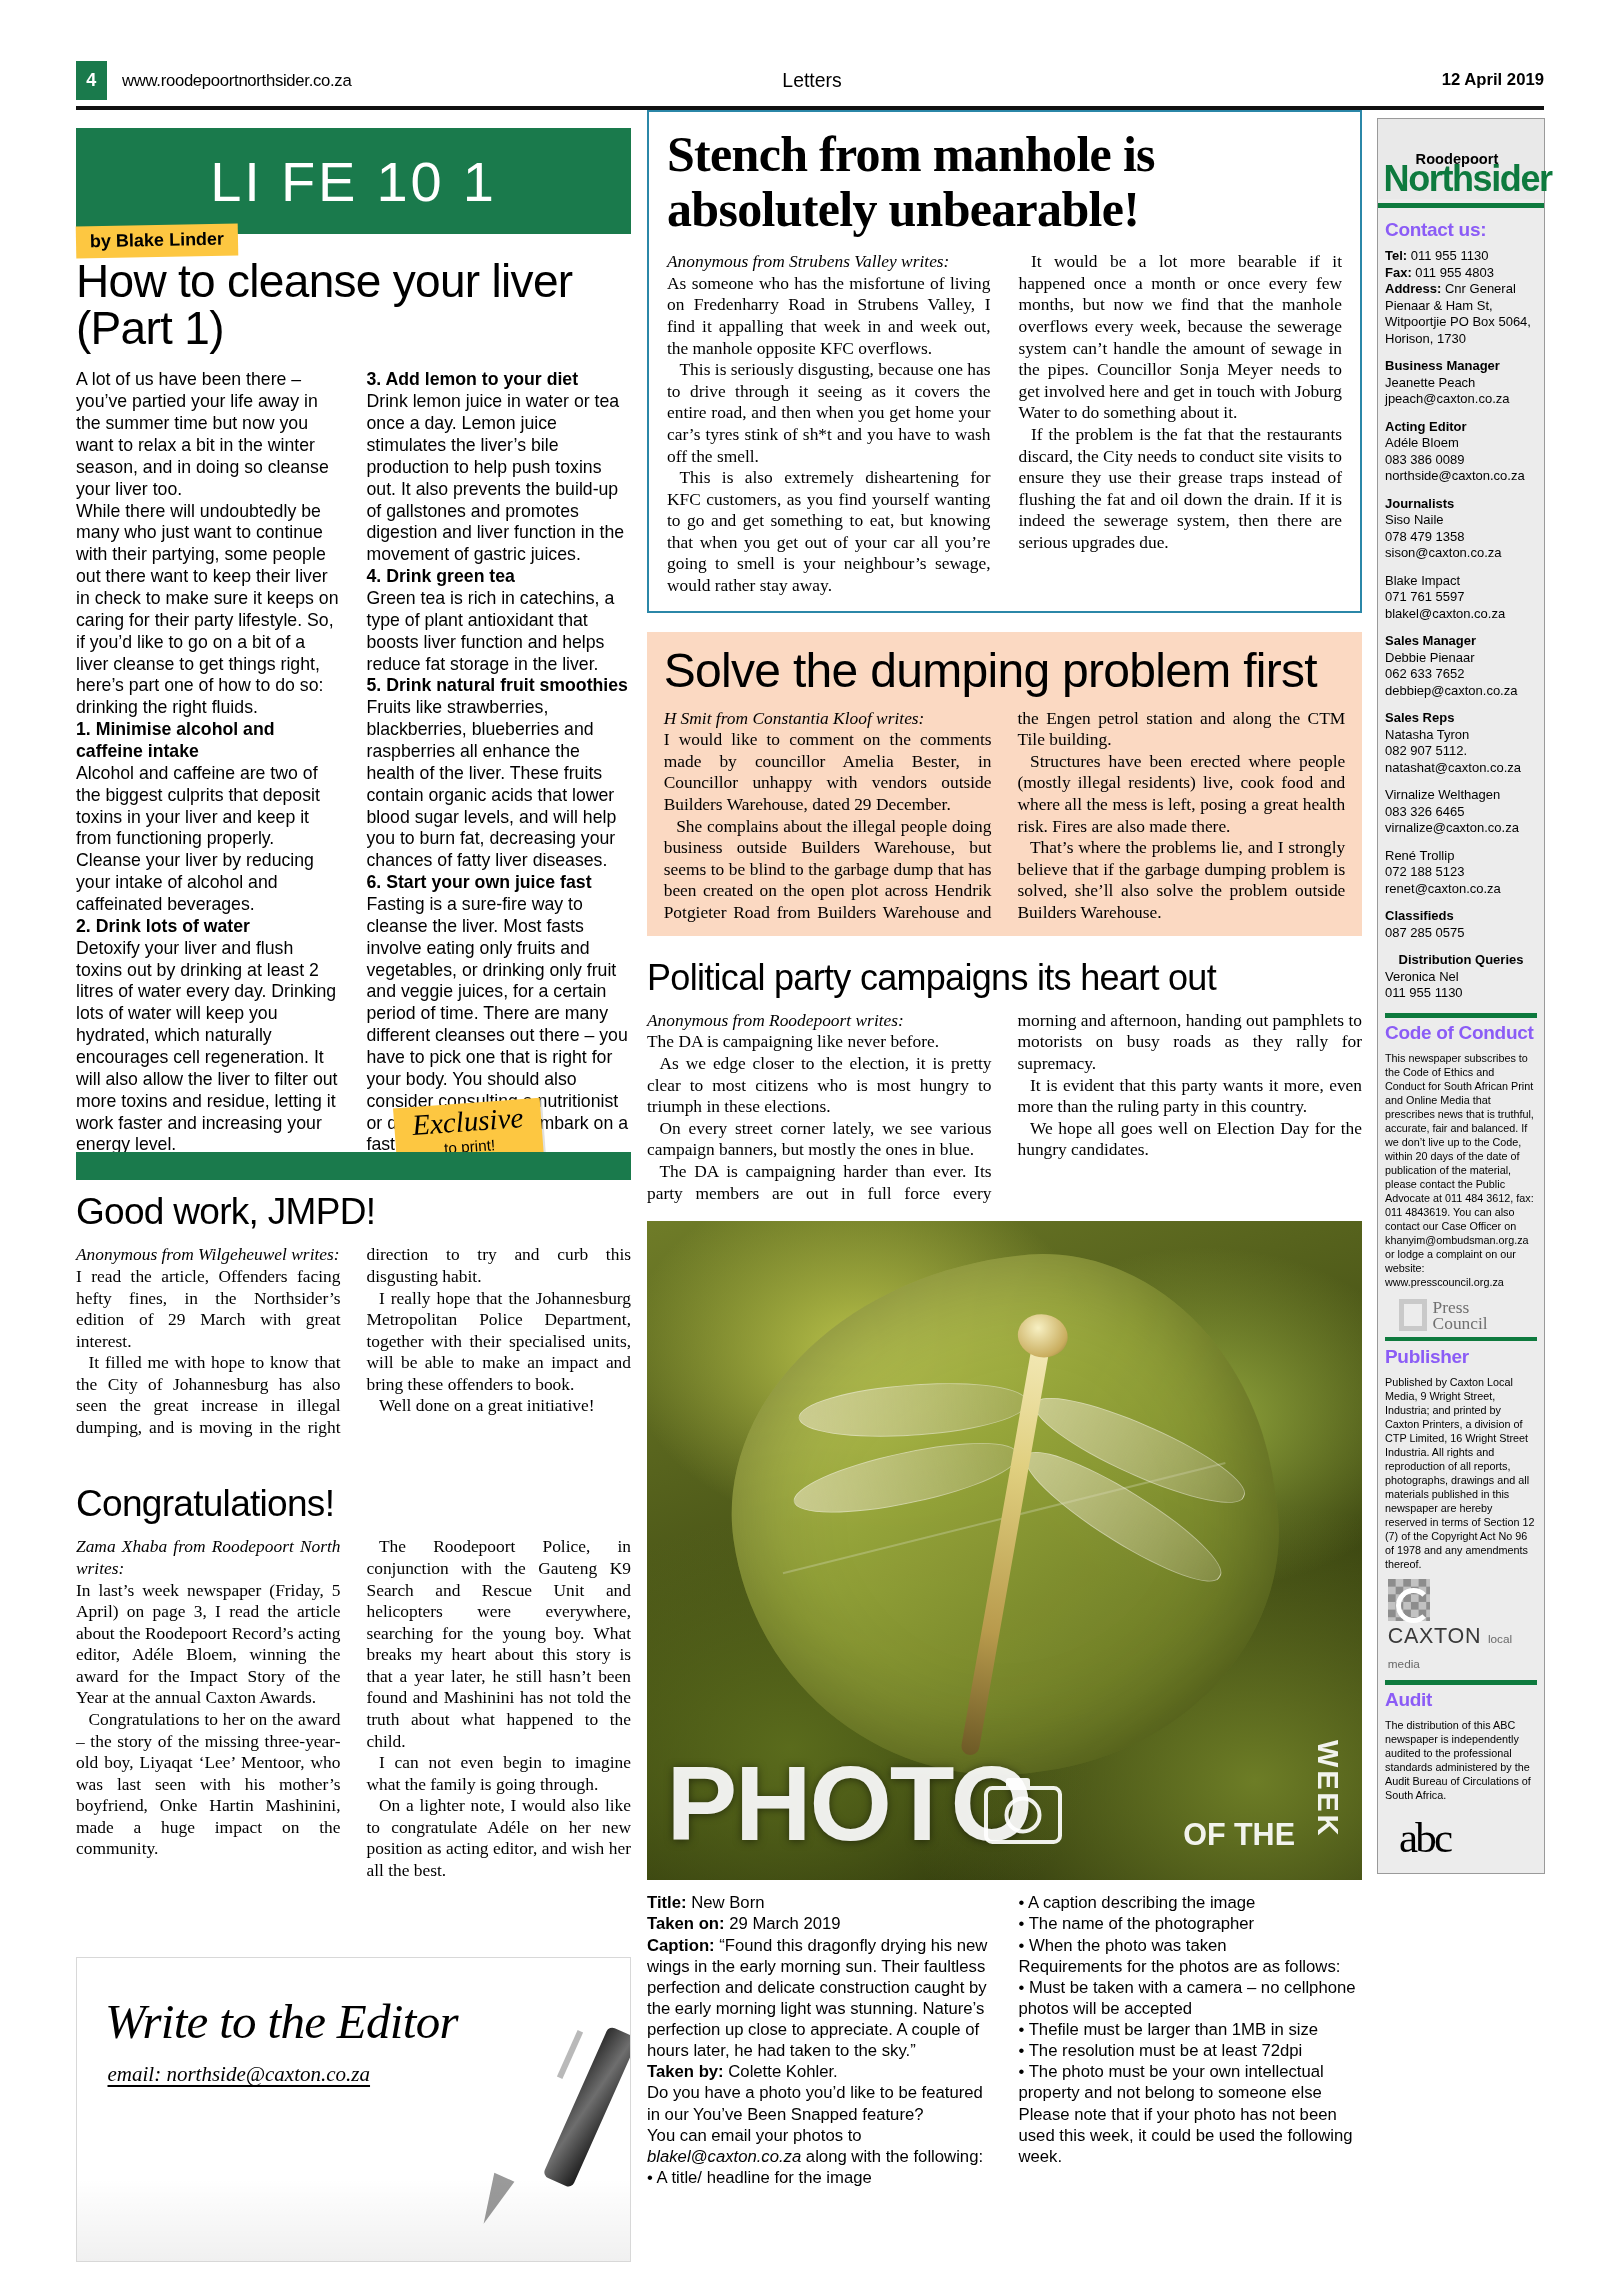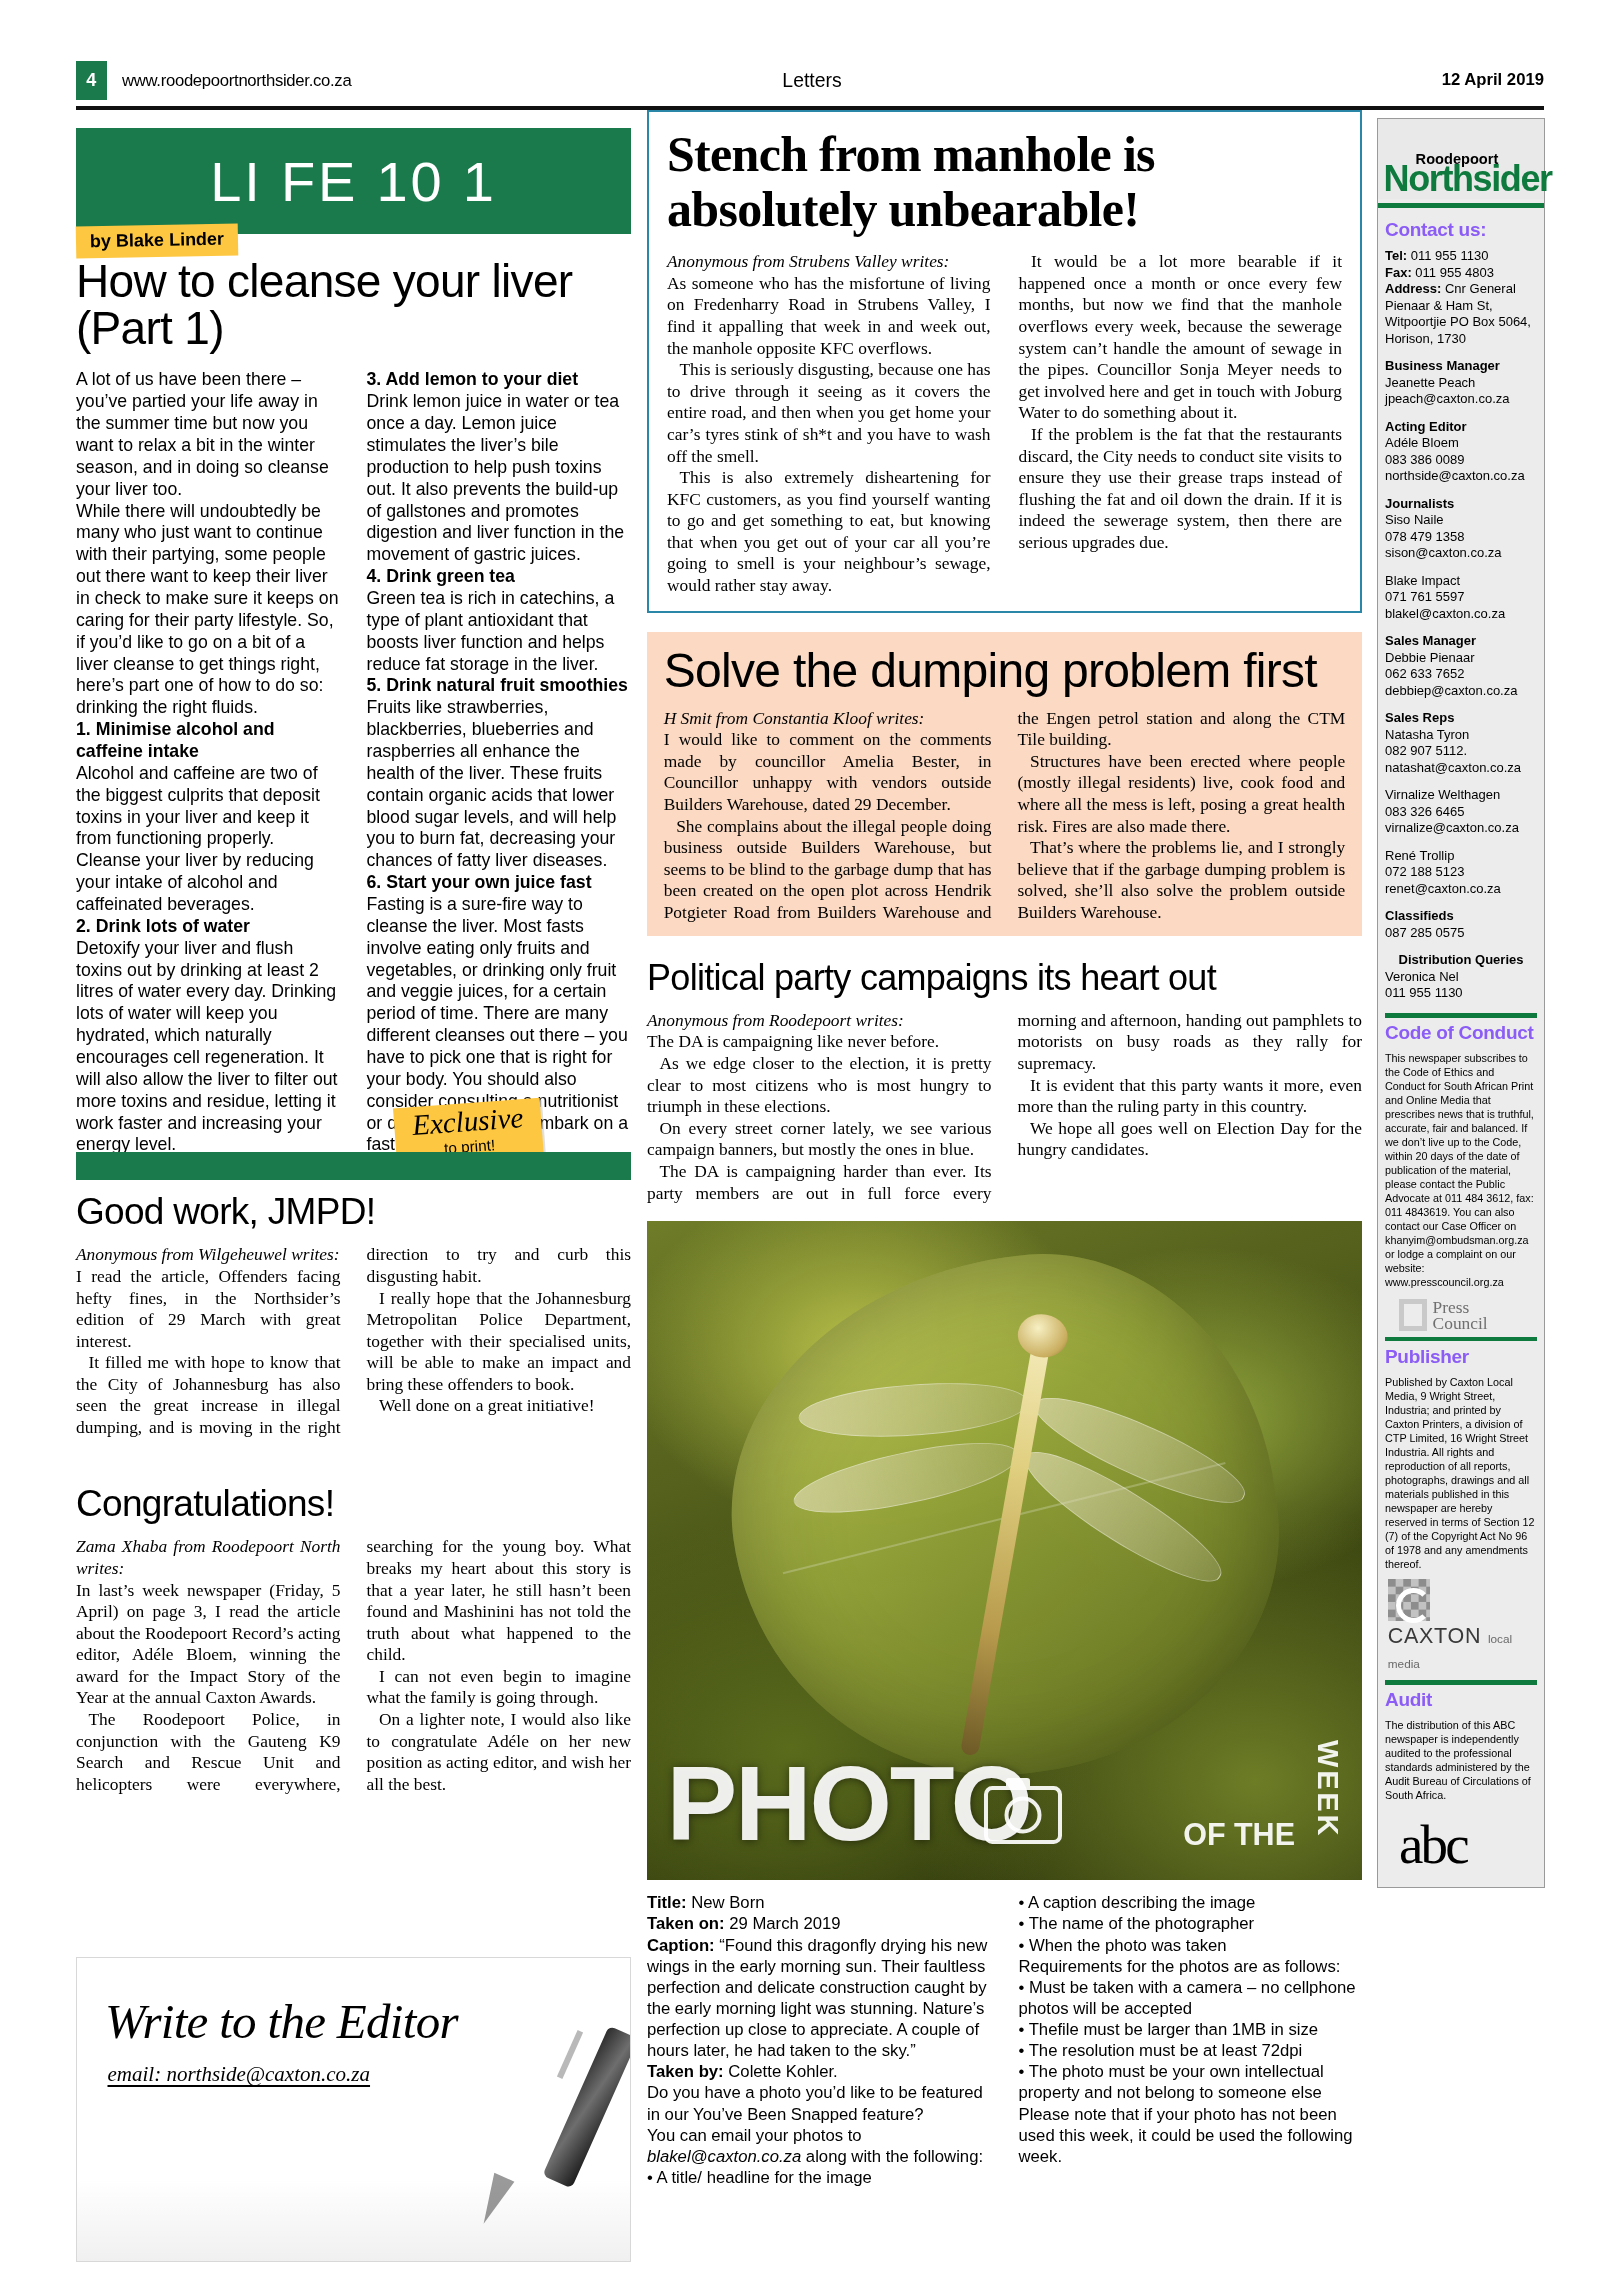--- a/index.html
+++ b/index.html
@@ -219,21 +219,21 @@
   .caxton-logo { margin:8.3px 0 5.6px 2.8px; }
   .cx-mark { width:42px; height:42px; background:
       repeating-conic-gradient(#c2c2c2 0 25%, #8d8d8d 0 50%) 0 0/15.3px 15.3px;
       position:relative; }
   .cx-mark::after{
     content:""; position:absolute; left:8.3px; top:8.3px; width:25px; height:25px;
     border:5.6px solid #fff; border-right-color:transparent; border-radius:50%;
   }
   .cx-word { font-size:21.5px; letter-spacing:0.7px; color:#3a3a3a; margin-top:2.8px; }
   .cx-word small { font-size:11.8px; letter-spacing:0; color:#6a6a6a; }
-  .abc-logo { font-family:"Liberation Serif", serif; font-size:55px; margin:11px 0 4.2px 14px; letter-spacing:-2.8px; }
+  .abc-logo { font-family:"Liberation Serif", serif; font-size:43px; margin:11px 0 4.2px 14px; letter-spacing:-2.8px; }
 </style>
 </head>
 <body>
 
 <div class="page-num-box">4</div>
 <div class="site-url">www.roodepoortnorthsider.co.za</div>
 <div class="section-name">Letters</div>
 <div class="issue-date">12 April 2019</div>
 <div class="head-rule"></div>
 
@@ -284,20 +284,21 @@
       <p>I really hope that the Johannesburg Metropolitan Police Department, together with their specialised units, will be able to make an impact and bring these offenders to book.</p>
       <p>Well done on a great initiative!</p>
     </div>
 </div>
 
 <div style="position:absolute; left:76px; top:1485px; width:555px;">
   <h2 class="art-head">Congratulations!</h2>
   <div class="two-col serif" style="margin-top:12.5px;" id="congrats-body">
       <p class="first"><span class="lead">Zama Xhaba from Roodepoort North writes:</span></p>
       <p class="first">In last’s week newspaper (Friday, 5 April) on page 3, I read the article about the Roodepoort Record’s acting editor, Adéle Bloem, winning the award for the Impact Story of the Year at the annual Caxton Awards.</p>
+      <p>Congratulations to her on the award – the story of the missing three-year-old boy, Liyaqat ‘Lee’ Mentoor, who was last seen with his mother’s boyfriend, Onke Hartin Mashinini, made a huge impact on the community.</p>
       <p>The Roodepoort Police, in conjunction with the Gauteng K9 Search and Rescue Unit and helicopters were everywhere, searching for the young boy. What breaks my heart about this story is that a year later, he still hasn’t been found and Mashinini has not told the truth about what happened to the child.</p>
       <p>I can not even begin to imagine what the family is going through.</p>
       <p>On a lighter note, I would also like to congratulate Adéle on her new position as acting editor, and wish her all the best.</p>
     </div>
 </div>
 
 <div class="wte">
   <div class="hand">Write to the Editor</div>
   <div class="mail">email: northside@caxton.co.za</div>
   <div class="pen">

